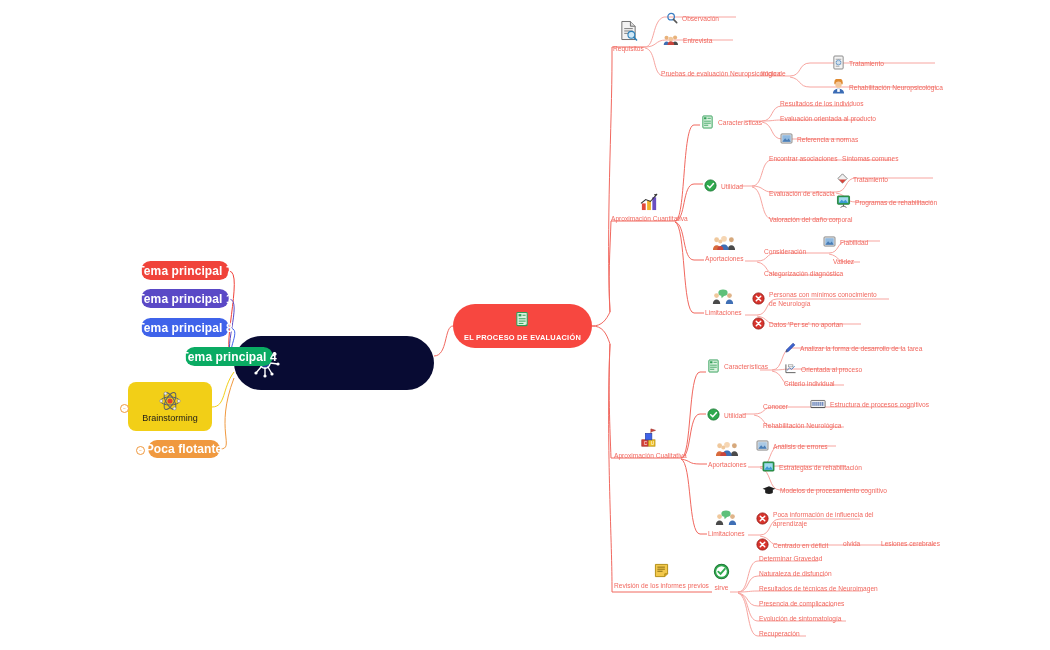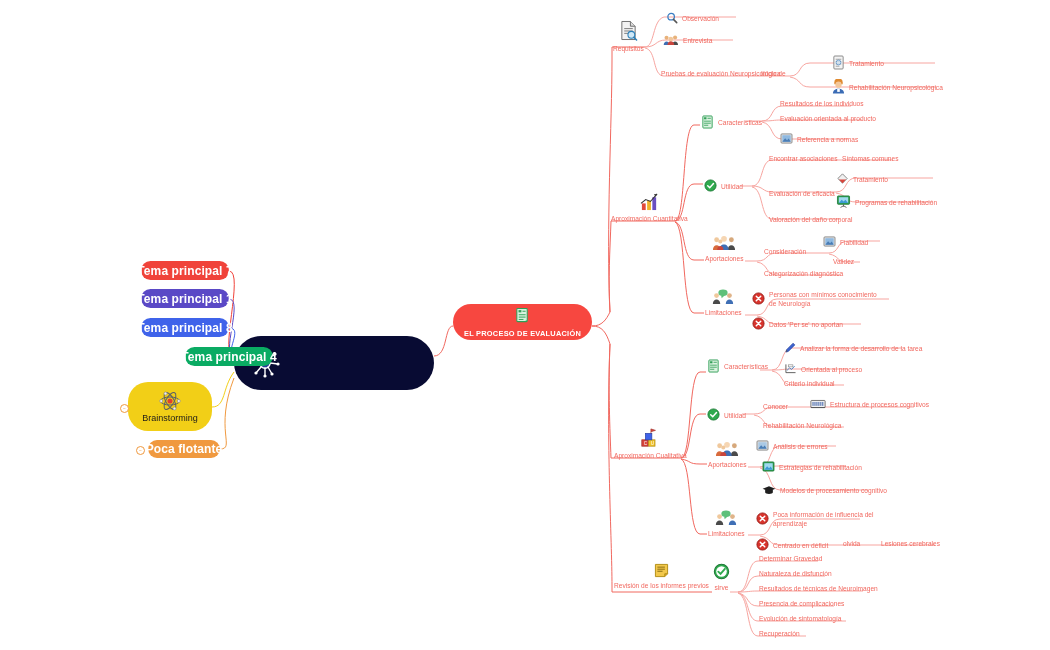--- a/index.html
+++ b/index.html
@@ -31,29 +31,29 @@
     letter-spacing:.1px;white-space:nowrap;
   }
   .pill.t7{left:141px;top:261px;width:88px;height:19px;background:#f0433a;}
   .pill.t6{left:141px;top:289px;width:88px;height:19px;background:#5a49c6;}
   .pill.t5{left:141px;top:318px;width:88px;height:19px;background:#3f63ea;}
   .pill.t4{left:141px;top:347px;width:88px;height:19px;background:#0aab63;margin-left:44px;}
   .pill.flot{left:148px;top:440px;width:72px;height:18px;background:#f0993f;border-radius:9px;}
 
   .brainstorm{
     position:absolute;left:128px;top:382px;width:84px;height:49px;
-    background:#f2cf17;border-radius:20px;
+    background:#f2cf17;border-radius:8px;
     display:flex;flex-direction:column;align-items:center;justify-content:center;gap:1px;
   }
   .brainstorm .bs-label{font-size:9px;color:#23201a;font-weight:normal;}
   .atom-ico{width:22px;height:22px;}
 
   
   .proc-node{
-    position:absolute;left:453px;top:304px;width:139px;height:36px;
+    position:absolute;left:453px;top:304px;width:139px;height:44px;
     background:#f74740;border-radius:22px;
     display:flex;flex-direction:column;align-items:center;justify-content:center;gap:1px;
   }
   .proc-node .pn-label{
     color:#ffffff;font-size:7.4px;font-weight:bold;letter-spacing:.25px;white-space:nowrap;
   }
 
   
   .node{
     position:absolute;display:flex;align-items:center;gap:4px;

